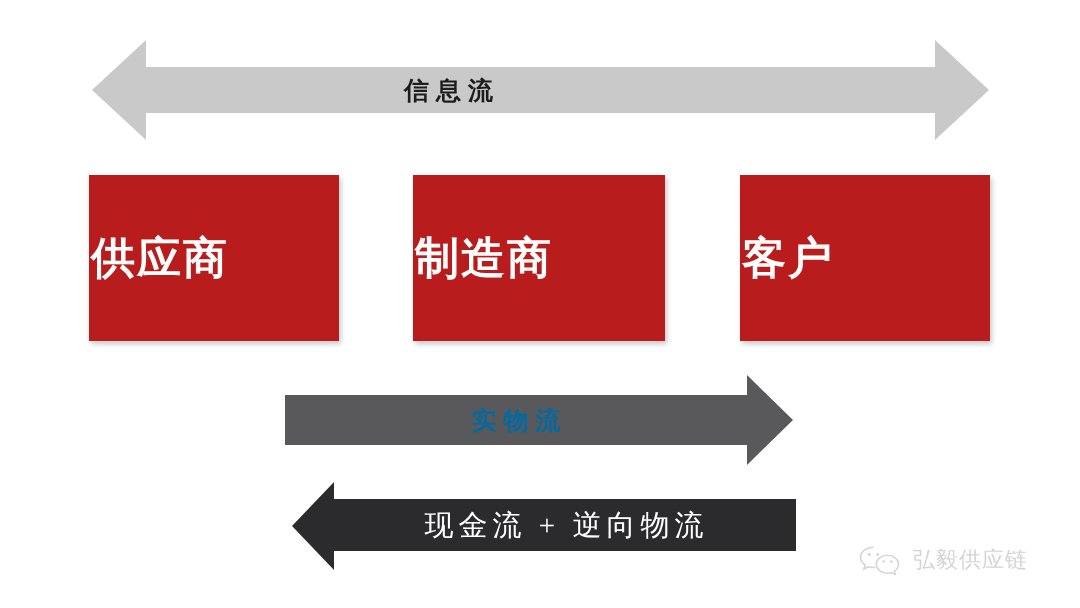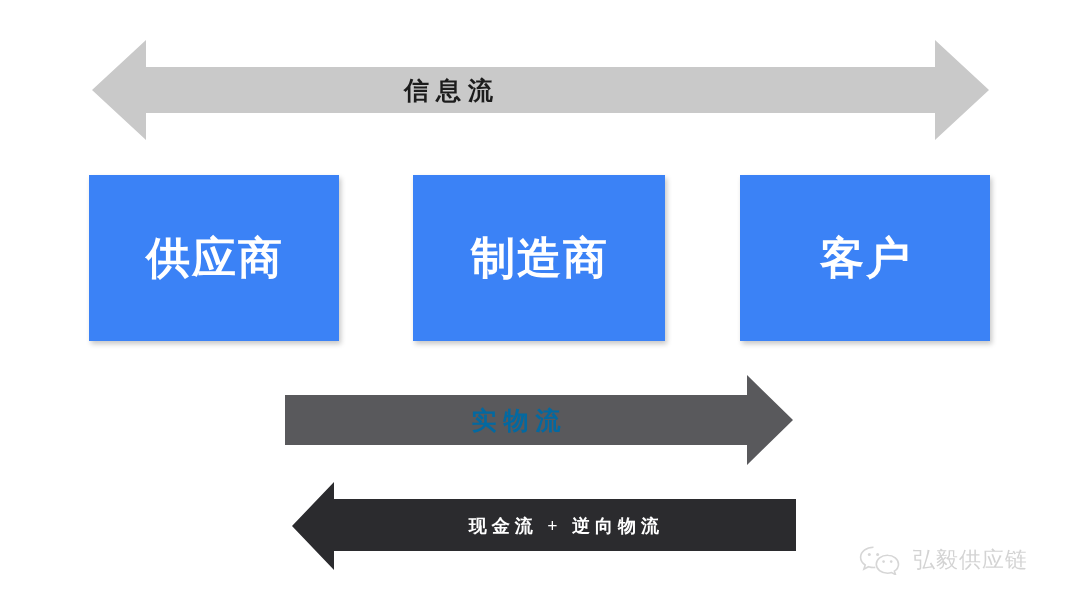--- a/index.html
+++ b/index.html
@@ -47,25 +47,24 @@
     letter-spacing: 7px;
     text-indent: 7px;
     pointer-events: none;
   }
 
   
   .node-box {
     position: absolute;
     top: 175px;
     height: 166px;
-    background: #3b82f6;
+    background: #b91c1c;
     box-shadow: 2px 3px 5px rgba(0,0,0,0.22);
     display: flex;
     align-items: center;
-    justify-content: center;
   }
   .node-label {
     color: #ffffff;
     font-family: "Liberation Sans", "DejaVu Sans", sans-serif;
     font-size: 44px;
     font-weight: 700;
     letter-spacing: 2px;
     text-indent: 2px;
     line-height: 1;
   }
@@ -110,22 +109,22 @@
   .cash-arrow-label {
     position: absolute;
     left: 332px;
     top: 482px;
     width: 464px;
     height: 88px;
     display: flex;
     align-items: center;
     justify-content: center;
     font-family: "Liberation Serif", "DejaVu Serif", serif;
-    font-size: 18px;
-    font-weight: 700;
+    font-size: 29px;
+    font-weight: 400;
     color: #ffffff;
     letter-spacing: 5px;
     text-indent: 5px;
     pointer-events: none;
   }
 
   
   .watermark {
     position: absolute;
     left: 858px;

